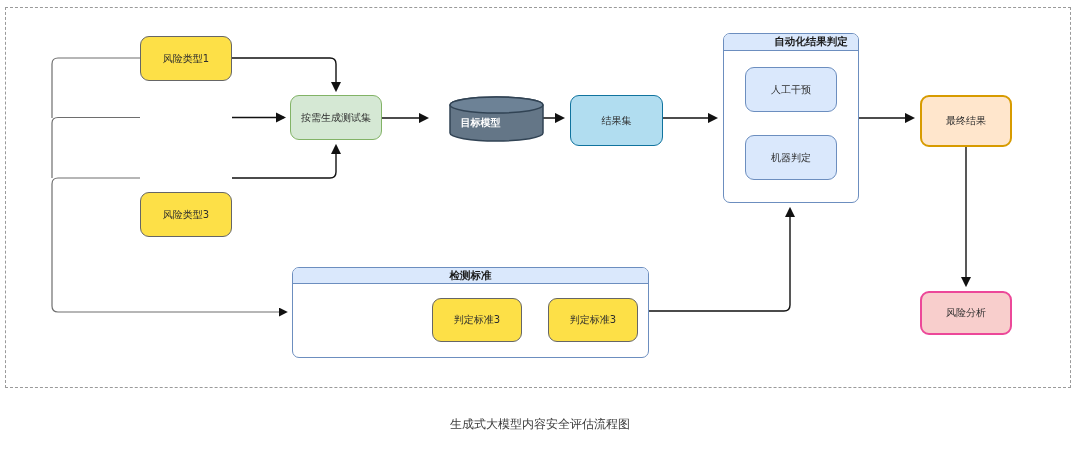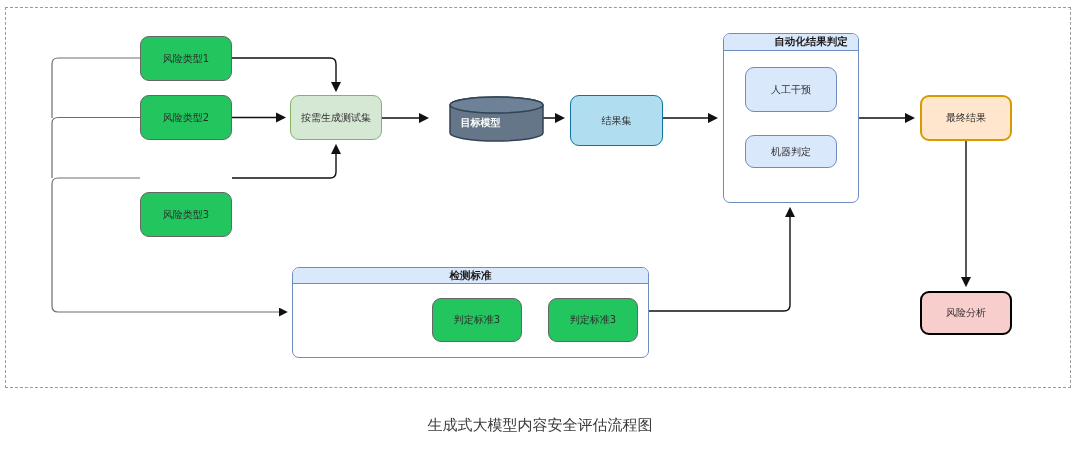--- a/index.html
+++ b/index.html
@@ -32,26 +32,26 @@
     position: absolute;
     display: flex;
     align-items: center;
     justify-content: center;
     text-align: center;
     font-size: 10px;
     color: #2d2d2d;
     line-height: 1.2;
   }
 
-  .box-gray   { background: #22c55e; border: 1.5px solid #666666; border-radius: 9px; }
+  .box-gray   { background: #fde047; border: 1.5px solid #666666; border-radius: 9px; }
   .box-green  { background: #d5e8d4; border: 1.5px solid #82b366; border-radius: 9px; }
   .box-blue   { background: #dae8fc; border: 1.3px solid #6c8ebf; border-radius: 9px; justify-content: center; }
   .box-result { background: #b1ddf0; border: 1.5px solid #10739e; border-radius: 9px; }
   .box-orange { background: #ffe6cc; border: 2px solid #d79b00; border-radius: 9px; }
-  .box-red    { background: #f8cecc; border: 2px solid #000000; border-radius: 9px; }
+  .box-red    { background: #f8cecc; border: 2px solid #ec4899; border-radius: 9px; }
 
   .group {
     position: absolute;
     background: #ffffff;
     border: 1.3px solid #6c8ebf;
     border-radius: 7px;
   }
   .group-header {
     display: flex;
     align-items: center;
@@ -74,36 +74,36 @@
     font-size: 10px;
     font-weight: bold;
     color: #ffffff;
   }
 
   .caption {
     position: absolute;
     left: 0; top: 416px;
     width: 1080px;
     text-align: center;
-    font-size: 15px;
+    font-size: 12px;
     color: #3b3b3b;
   }
 
   
   .n-risk1   { left: 140px; top: 36px;  width: 92px; height: 45px; }
   .n-risk2   { left: 140px; top: 95px;  width: 92px; height: 45px; }
   .n-risk3   { left: 140px; top: 156px; width: 92px; height: 45px; margin-top: 36px; }
   .n-green   { left: 290px; top: 95px;  width: 92px; height: 45px; }
   .n-cyl     { left: 433px; top: 96px;  width: 95px; height: 46px; }
   .n-result  { left: 570px; top: 95px;  width: 93px; height: 51px; }
   .g-judge   { left: 723px; top: 33px;  width: 136px; height: 170px; }
   .g-judge .group-header { height: 17px; padding-left: 40px; }
   .n-manual  { left: 745px; top: 67px;  width: 92px; height: 45px; }
-  .n-machine { left: 745px; top: 135px; width: 92px; height: 33px; }
-  .n-final   { left: 920px; top: 95px;  width: 92px; height: 46px; }
+  .n-machine { left: 745px; top: 135px; width: 92px; height: 45px; }
+  .n-final   { left: 920px; top: 95px;  width: 92px; height: 52px; }
   .n-riskan  { left: 920px; top: 291px; width: 92px; height: 44px; }
   .g-std     { left: 292px; top: 267px; width: 357px; height: 91px; }
   .g-std .group-header { height: 16px; }
   .n-std1    { left: 313px; top: 298px; width: 90px; height: 44px; }
   .n-std2    { left: 432px; top: 298px; width: 90px; height: 44px; }
   .n-std3    { left: 548px; top: 298px; width: 90px; height: 44px; }
 </style>
 </head>
 <body>
 
@@ -132,23 +132,20 @@
       <path d="M528,118 H563" marker-end="url(#ah)"></path>
       <path d="M663,118 H716" marker-end="url(#ah)"></path>
       <path d="M859,118 H913" marker-end="url(#ah)"></path>
       <path d="M966,139 V285" marker-end="url(#ah)"></path>
       <path d="M649,311 H784 Q790,311 790,305 V209" marker-end="url(#ah)"></path>
     </g>
   </svg>
 
   <div class="node box-gray n-risk1">
     <span>风险类型1</span>
-  </div>
-  <div class="node box-gray n-risk2">
-    <span>风险类型2</span>
   </div>
   <div class="node box-gray n-risk3">
     <span>风险类型3</span>
   </div>
 
   <div class="node box-green n-green">
     <span>按需生成测试集</span>
   </div>
 
   <div class="cylinder-wrap n-cyl">

